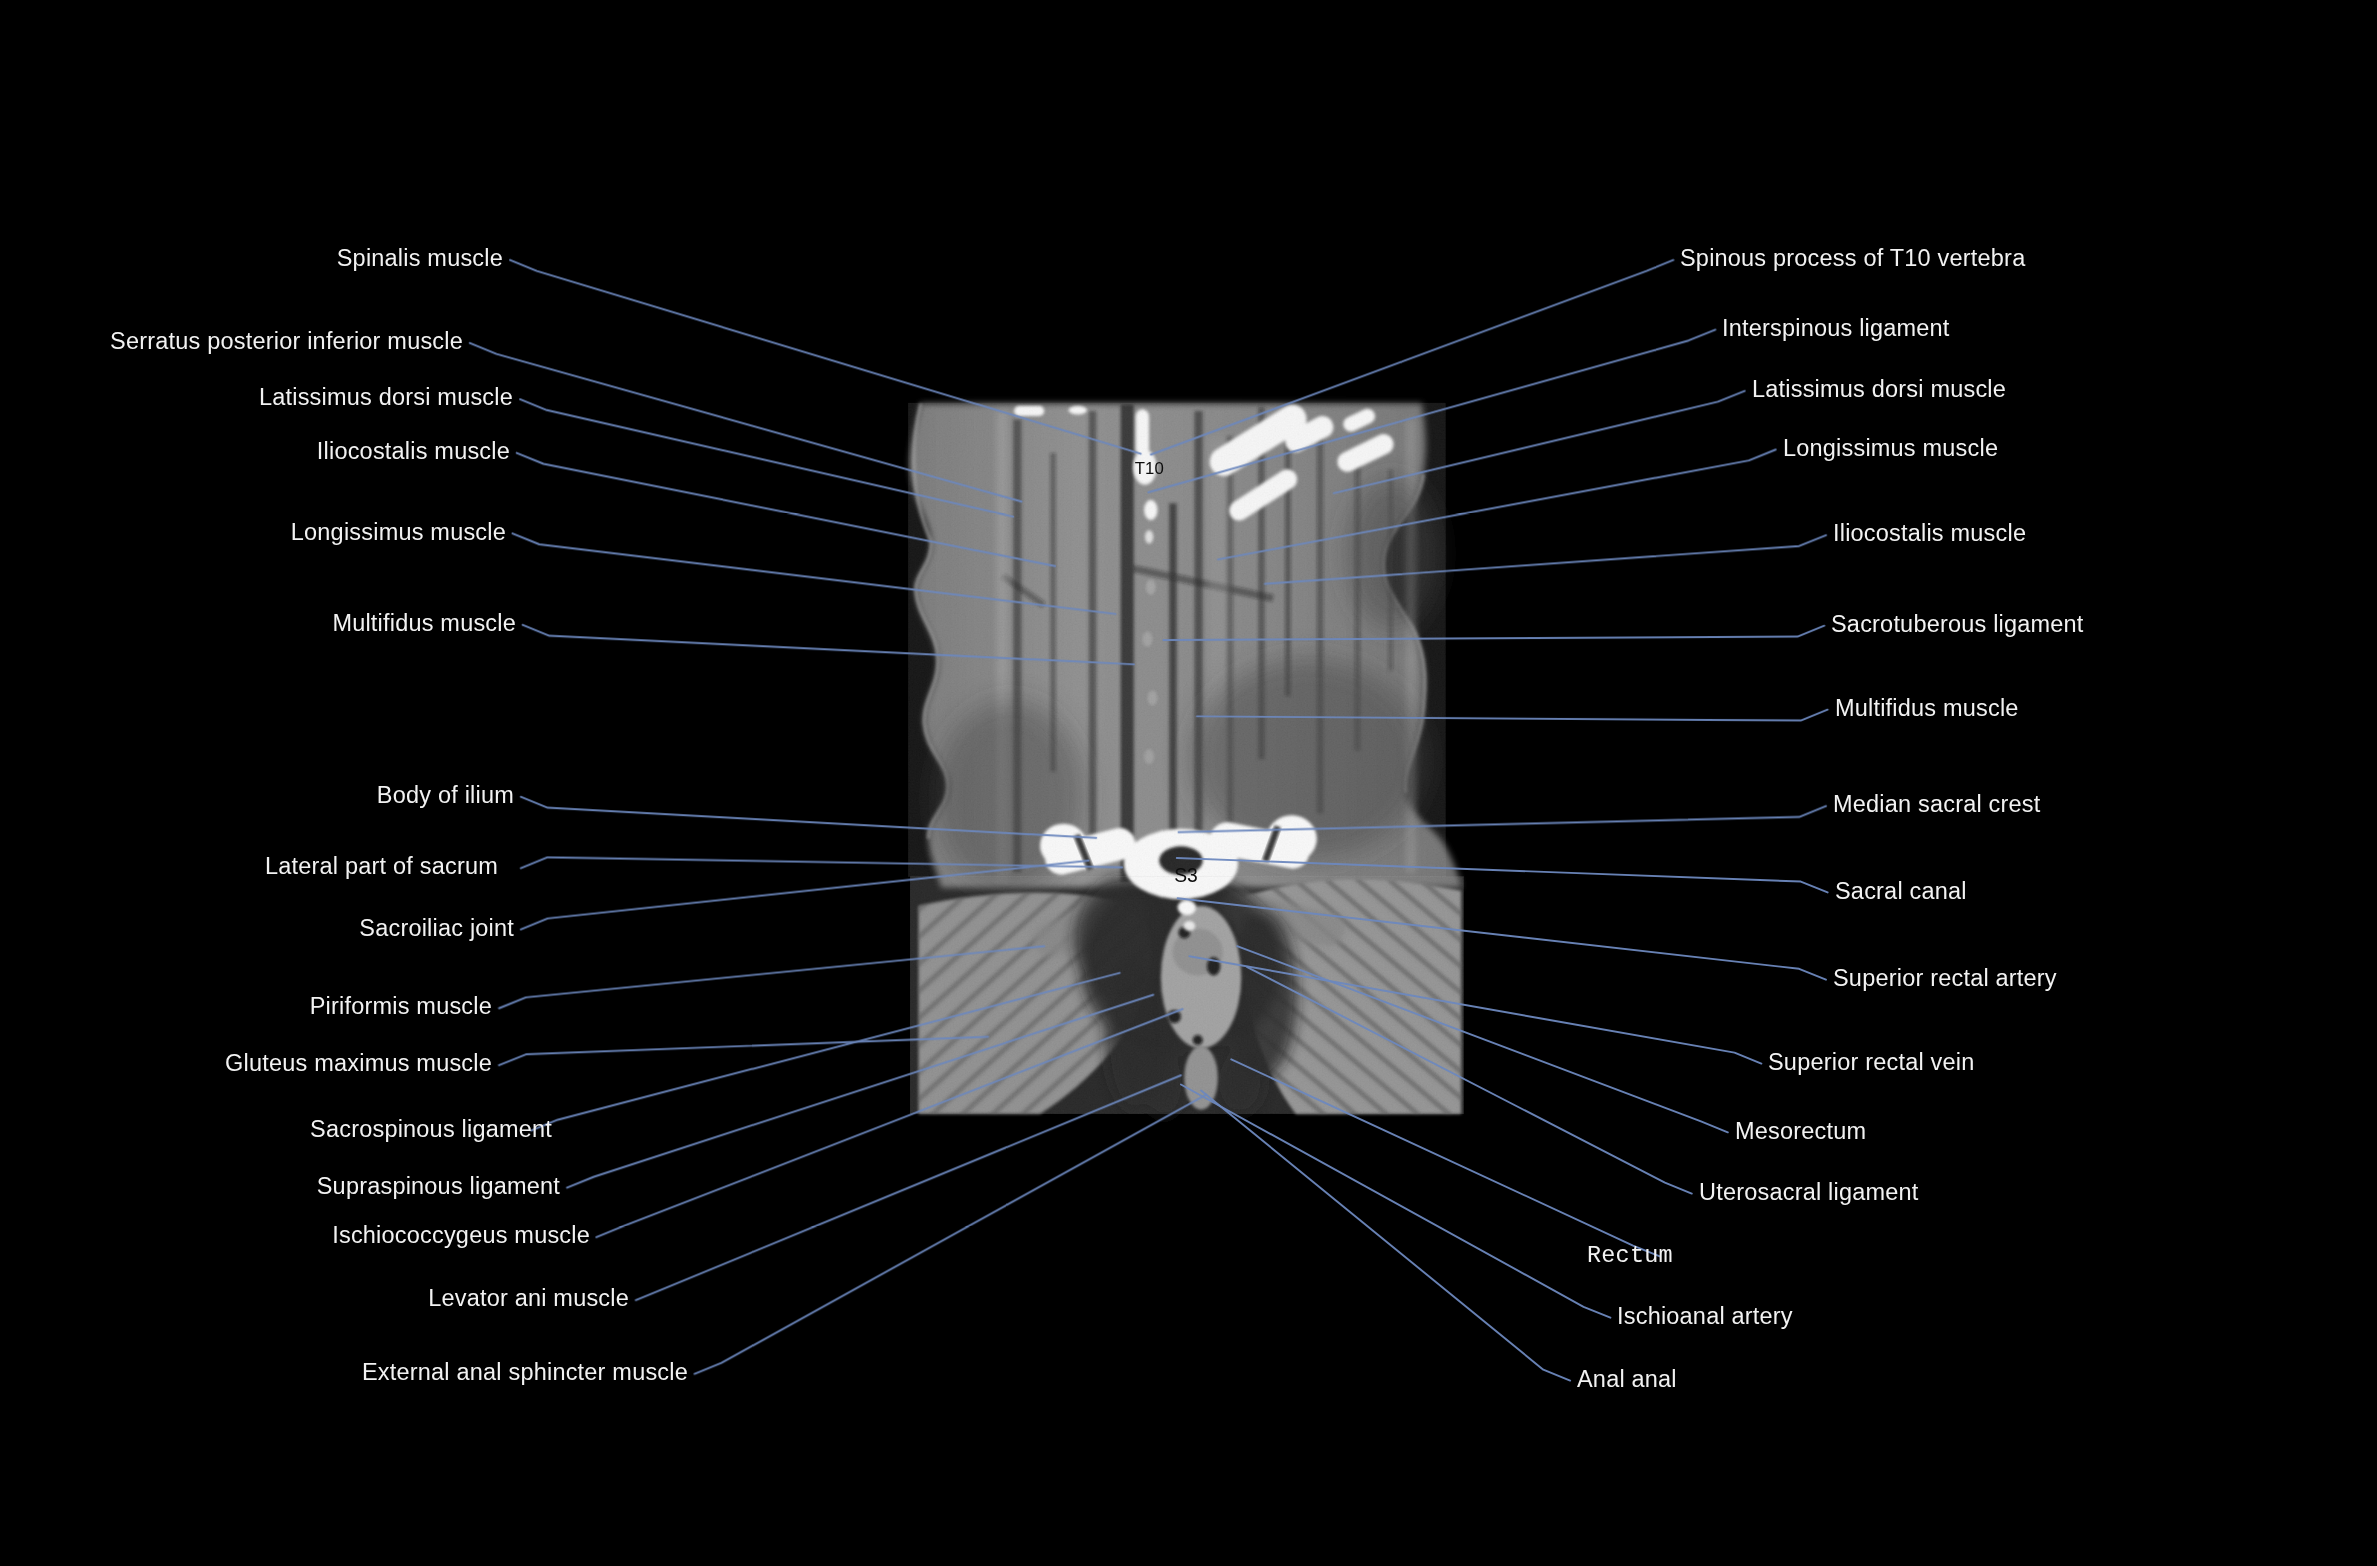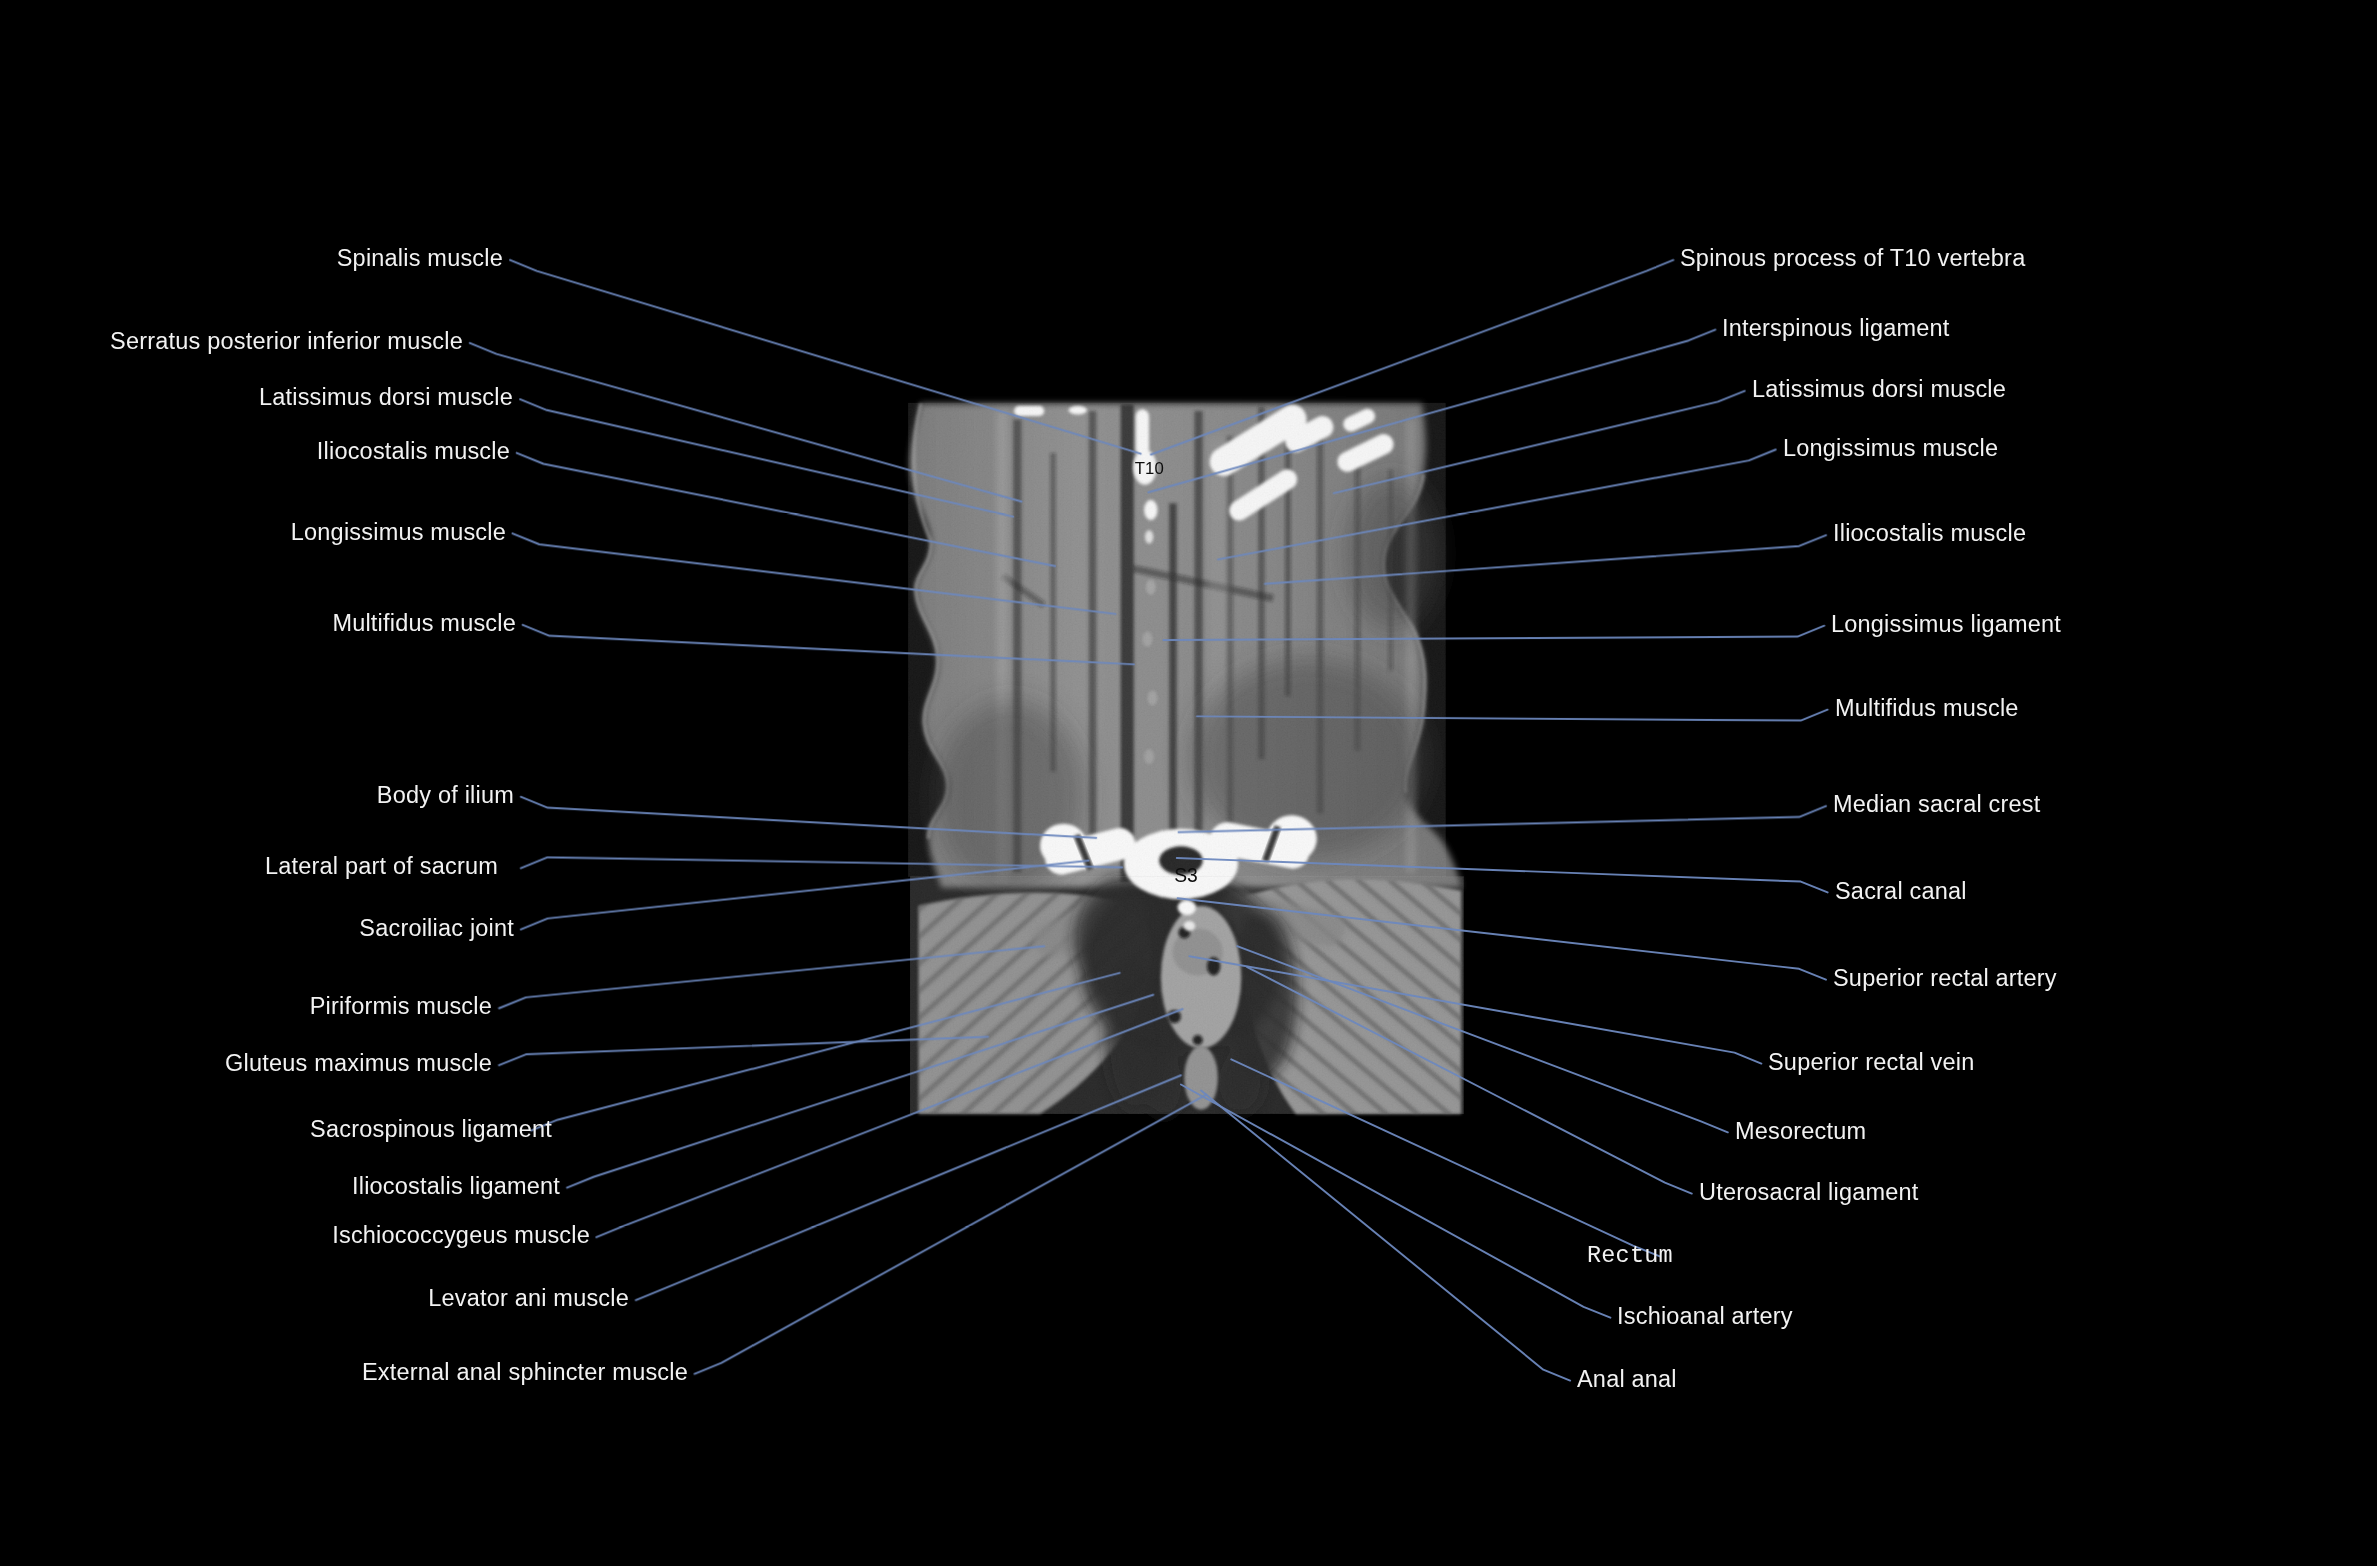--- a/index.html
+++ b/index.html
@@ -228,30 +228,30 @@
       <div class="ann left" style="left: 513px; top: 399px;">Latissimus dorsi muscle</div>
       <div class="ann left" style="left: 510px; top: 453px;">Iliocostalis muscle</div>
       <div class="ann left" style="left: 506px; top: 534px;">Longissimus muscle</div>
       <div class="ann left" style="left: 516px; top: 625px;">Multifidus muscle</div>
       <div class="ann left" style="left: 514px; top: 797px;">Body of ilium</div>
       <div class="ann left" style="left: 498px; top: 868px;">Lateral part of sacrum</div>
       <div class="ann left" style="left: 514px; top: 930px;">Sacroiliac joint</div>
       <div class="ann left" style="left: 492px; top: 1008px;">Piriformis muscle</div>
       <div class="ann left" style="left: 492px; top: 1065px;">Gluteus maximus muscle</div>
       <div class="ann left" style="left: 524px; top: 1131px; margin-left: 28px;">Sacrospinous ligament</div>
-      <div class="ann left" style="left: 560px; top: 1188px;">Iliocostalis ligament</div>
+      <div class="ann left" style="left: 560px; top: 1188px;">Supraspinous ligament</div>
       <div class="ann left" style="left: 590px; top: 1237px;">Ischiococcygeus muscle</div>
       <div class="ann left" style="left: 629px; top: 1300px;">Levator ani muscle</div>
       <div class="ann left" style="left: 688px; top: 1374px;">External anal sphincter muscle</div>
       <div class="ann right" style="left: 1680px; top: 260px;">Spinous process of T10 vertebra</div>
       <div class="ann right" style="left: 1722px; top: 330px;">Interspinous ligament</div>
       <div class="ann right" style="left: 1752px; top: 391px;">Latissimus dorsi muscle</div>
       <div class="ann right" style="left: 1783px; top: 450px;">Longissimus muscle</div>
       <div class="ann right" style="left: 1833px; top: 535px;">Iliocostalis muscle</div>
-      <div class="ann right" style="left: 1831px; top: 626px;">Longissimus ligament</div>
+      <div class="ann right" style="left: 1831px; top: 626px;">Sacrotuberous ligament</div>
       <div class="ann right" style="left: 1835px; top: 710px;">Multifidus muscle</div>
       <div class="ann right" style="left: 1833px; top: 806px;">Median sacral crest</div>
       <div class="ann right" style="left: 1835px; top: 893px;">Sacral canal</div>
       <div class="ann right" style="left: 1833px; top: 980px;">Superior rectal artery</div>
       <div class="ann right" style="left: 1768px; top: 1064px;">Superior rectal vein</div>
       <div class="ann right" style="left: 1735px; top: 1133px;">Mesorectum</div>
       <div class="ann right" style="left: 1699px; top: 1194px;">Uterosacral ligament</div>
       <div class="ann right" style="left: 1587px; top: 1257px; font-family: Liberation Mono, monospace;">Rectum</div>
       <div class="ann right" style="left: 1617px; top: 1318px;">Ischioanal artery</div>
       <div class="ann right" style="left: 1577px; top: 1381px;">Anal anal</div>

